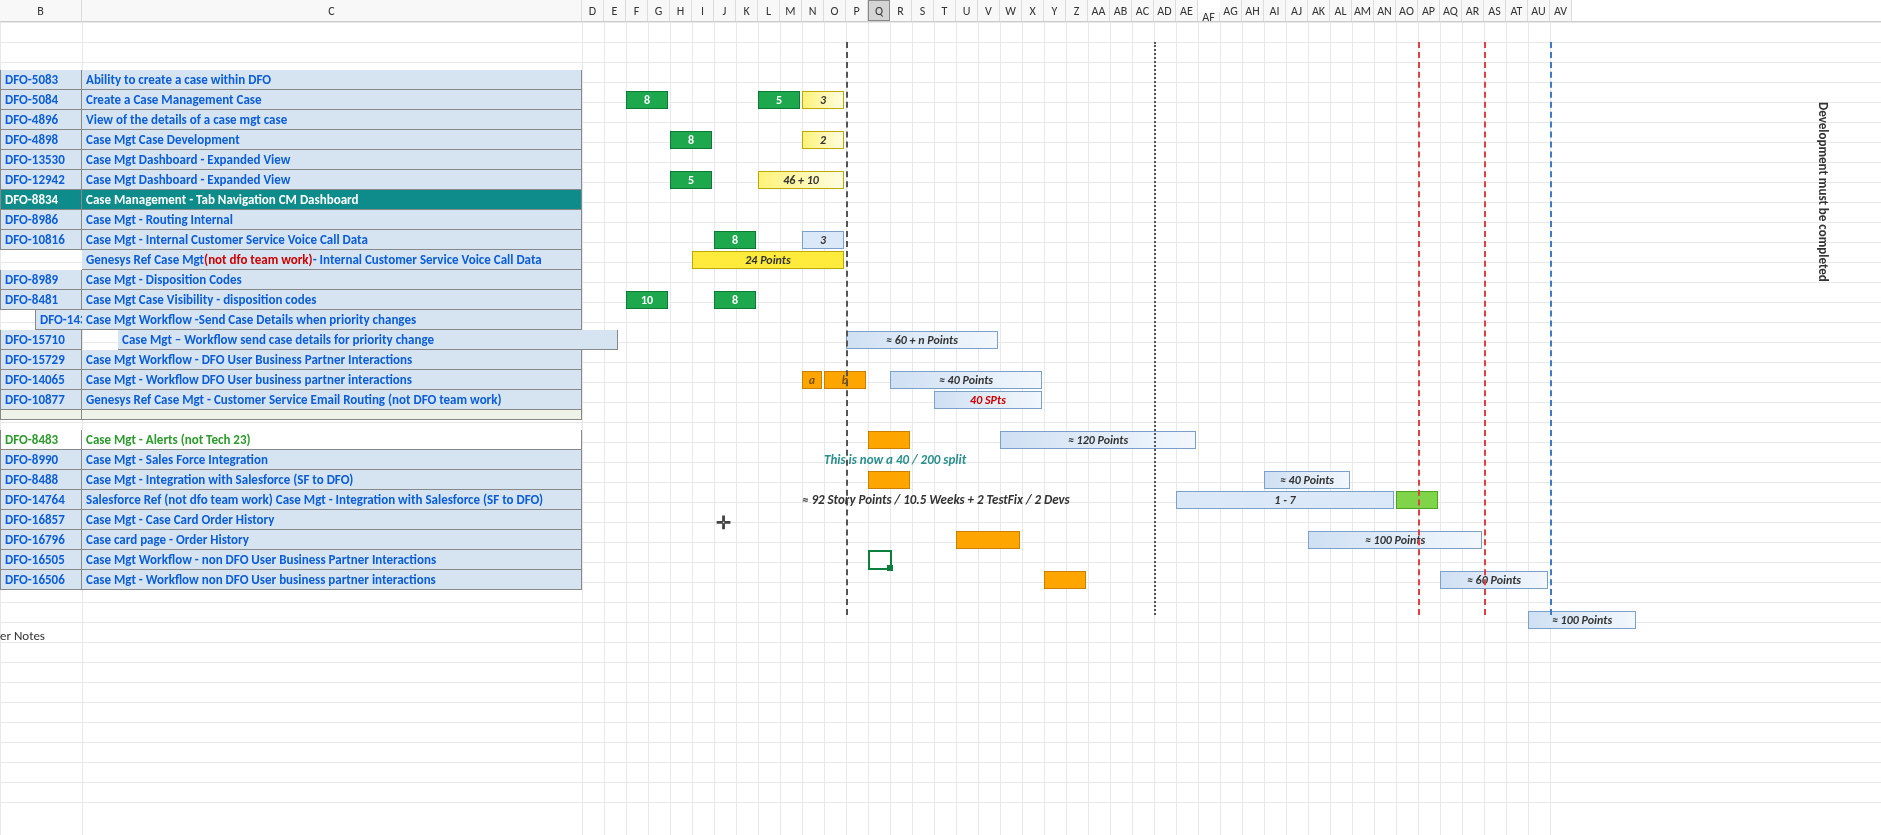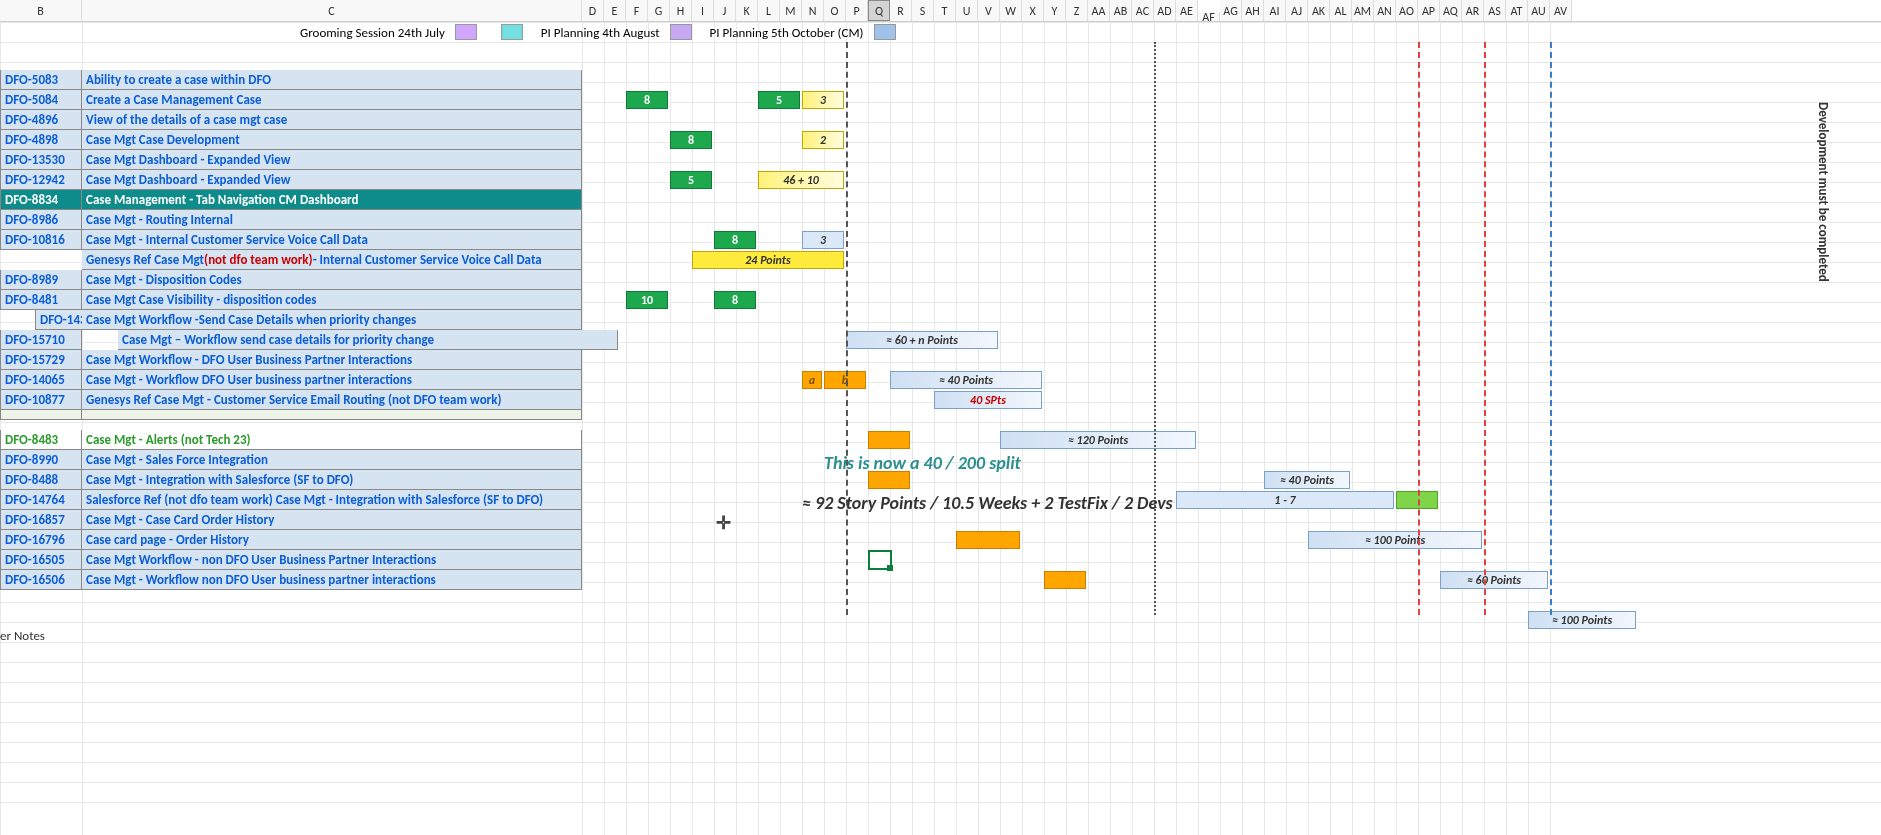--- a/index.html
+++ b/index.html
@@ -119,21 +119,21 @@
 .bar.bluepale { background: #dbe8f7; color: #333; border-color: #7ba0c9; font-style: italic;}
 .bar.orange { background: #ffa500; color: #7a5000; font-style: italic; border-color: #c97f00;}
 .bar.orange-empty { background: #ffa500; border-color: #c97f00;}
 .bar.limegreen { background: #7fd44a; border-color: #4da423; }
 .bar.redtext { color: #cc0000; }
 .annotation {
   position: absolute;
   color: #2a8f8f;
   font-style: italic;
   font-weight: bold;
-  font-size: 18px;
+  font-size: 13px;
 }
 .dashed-line {
   position: absolute;
   top: 0;
   bottom: 0;
   width: 2px;
   border-left: 2px dashed #555;
 }
 .dashed-line.red { border-left: 2px dashed #e04040; }
 .dashed-line.blue { border-left: 2px dashed #3b7cc9; }
@@ -312,29 +312,20 @@
         <div class="hline" style="top: 640px;"></div>
         <div class="hline" style="top: 660px;"></div>
         <div class="hline" style="top: 680px;"></div>
         <div class="hline" style="top: 700px;"></div>
         <div class="hline" style="top: 720px;"></div>
         <div class="hline" style="top: 740px;"></div>
         <div class="hline" style="top: 760px;"></div>
         <div class="hline" style="top: 780px;"></div>
       </div>
 
-    <div class="legend-row" style="top:0px; left:300px;" id="legend1">
-        <span style="margin-right: 4px;">Grooming Session 24th July</span>
-        <span class="legend-swatch" style="background: rgb(209, 166, 255); border: 1px solid rgb(153, 153, 153); margin-right: 18px;"></span>
-        <span class="legend-swatch" style="background: rgb(114, 224, 224); border: 1px solid rgb(153, 153, 153); margin-right: 18px;"></span>
-        <span style="margin-right: 4px;">PI Planning 4th August</span>
-        <span class="legend-swatch" style="background: rgb(199, 168, 245); border: 1px solid rgb(153, 153, 153); margin-right: 18px;"></span>
-        <span style="margin-right: 4px;">PI Planning 5th October (CM)</span>
-        <span class="legend-swatch" style="background: rgb(159, 194, 232); border: 1px solid rgb(153, 153, 153); margin-right: 18px;"></span>
-      </div>
 
     <div id="table-rows">
         <div class="cell id-cell" style="top: 48px;">DFO-5083</div>
         <div class="cell desc-cell" style="top: 48px;">Ability to create a case within DFO</div>
         <div class="cell id-cell" style="top: 68px;">DFO-5084</div>
         <div class="cell desc-cell" style="top: 68px;">Create a Case Management Case</div>
         <div class="cell id-cell" style="top: 88px;">DFO-4896</div>
         <div class="cell desc-cell" style="top: 88px;">View of the details of a case mgt case</div>
         <div class="cell id-cell" style="top: 108px;">DFO-4898</div>
         <div class="cell desc-cell" style="top: 108px;">Case Mgt Case Development</div>

